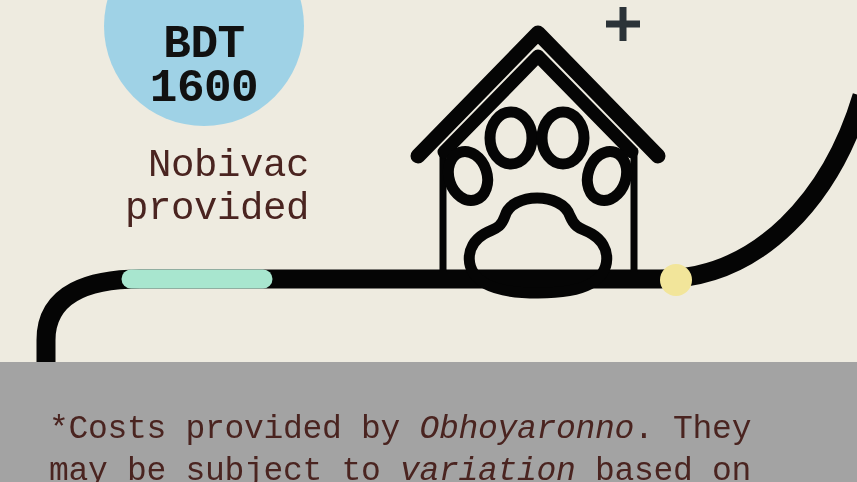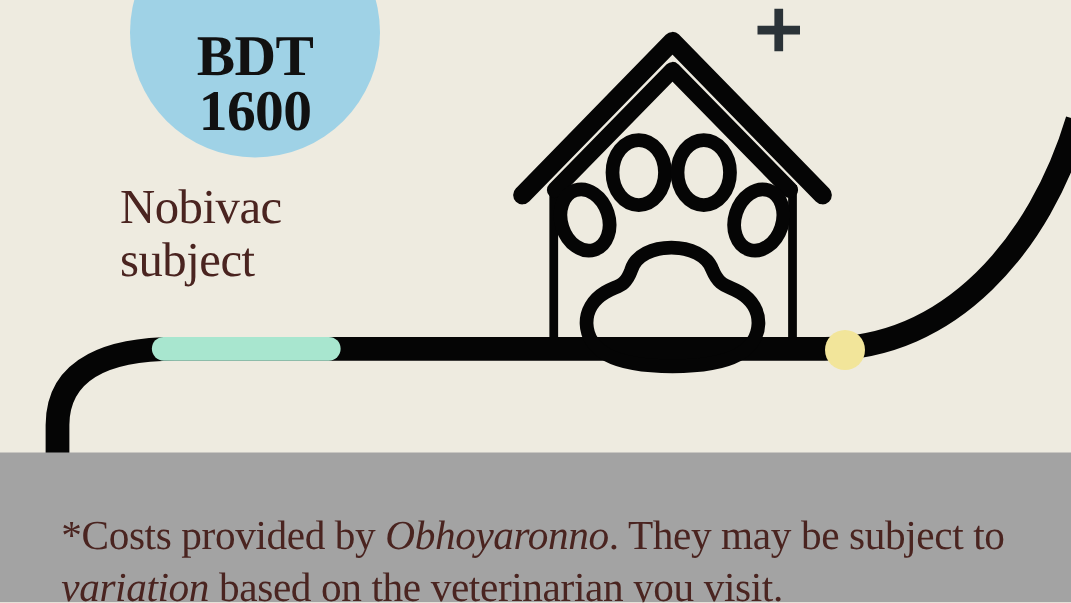--- a/index.html
+++ b/index.html
@@ -6,21 +6,21 @@
     margin: 0;
     padding: 0;
     background: #EEEBE0;
   }
   #stage {
     position: relative;
     width: 857px;
     height: 482px;
     background: #EEEBE0;
     overflow: hidden;
-    font-family: Liberation Serif, serif;
+    font-family: Liberation Mono, monospace;
   }
 
   
   #timeline-svg {
     position: absolute;
     left: 0;
     top: 0;
     width: 857px;
     height: 482px;
   }
@@ -46,24 +46,24 @@
     font-weight: bold;
     font-size: 46px;
     line-height: 0.97;
     letter-spacing: -0.5px;
     text-align: center;
   }
 
   
   .vaccine-caption {
     position: absolute;
-    left: 96px;
+    left: 109px;
     top: 145px;
     width: 200px;
-    text-align: left;
+    text-align: right;
     color: #4A2420;
     font-size: 39px;
     line-height: 1.1;
     letter-spacing: -0.4px;
   }
   .vaccine-caption .cap-line { display: block; }
 
   
   .footnote-band {
     position: absolute;
@@ -129,20 +129,20 @@
     <circle cx="676" cy="280" r="16" fill="#F2E59A"></circle>
   </svg>
 
   <div class="price-bubble">
     <span class="line">BDT</span>
     <span class="line">1600</span>
   </div>
 
   <div class="vaccine-caption">
     <span class="cap-line">Nobivac</span>
-    <span class="cap-line">subject</span>
+    <span class="cap-line">provided</span>
   </div>
 
   <div class="footnote-band">
     <p class="footnote-text"><span>*Costs provided by </span><i>Obhoyaronno</i><span>. They may be subject to </span><i>variation</i><span> based on the veterinarian you visit.</span></p>
   </div>
 
 </div>
 
 </body></html>

